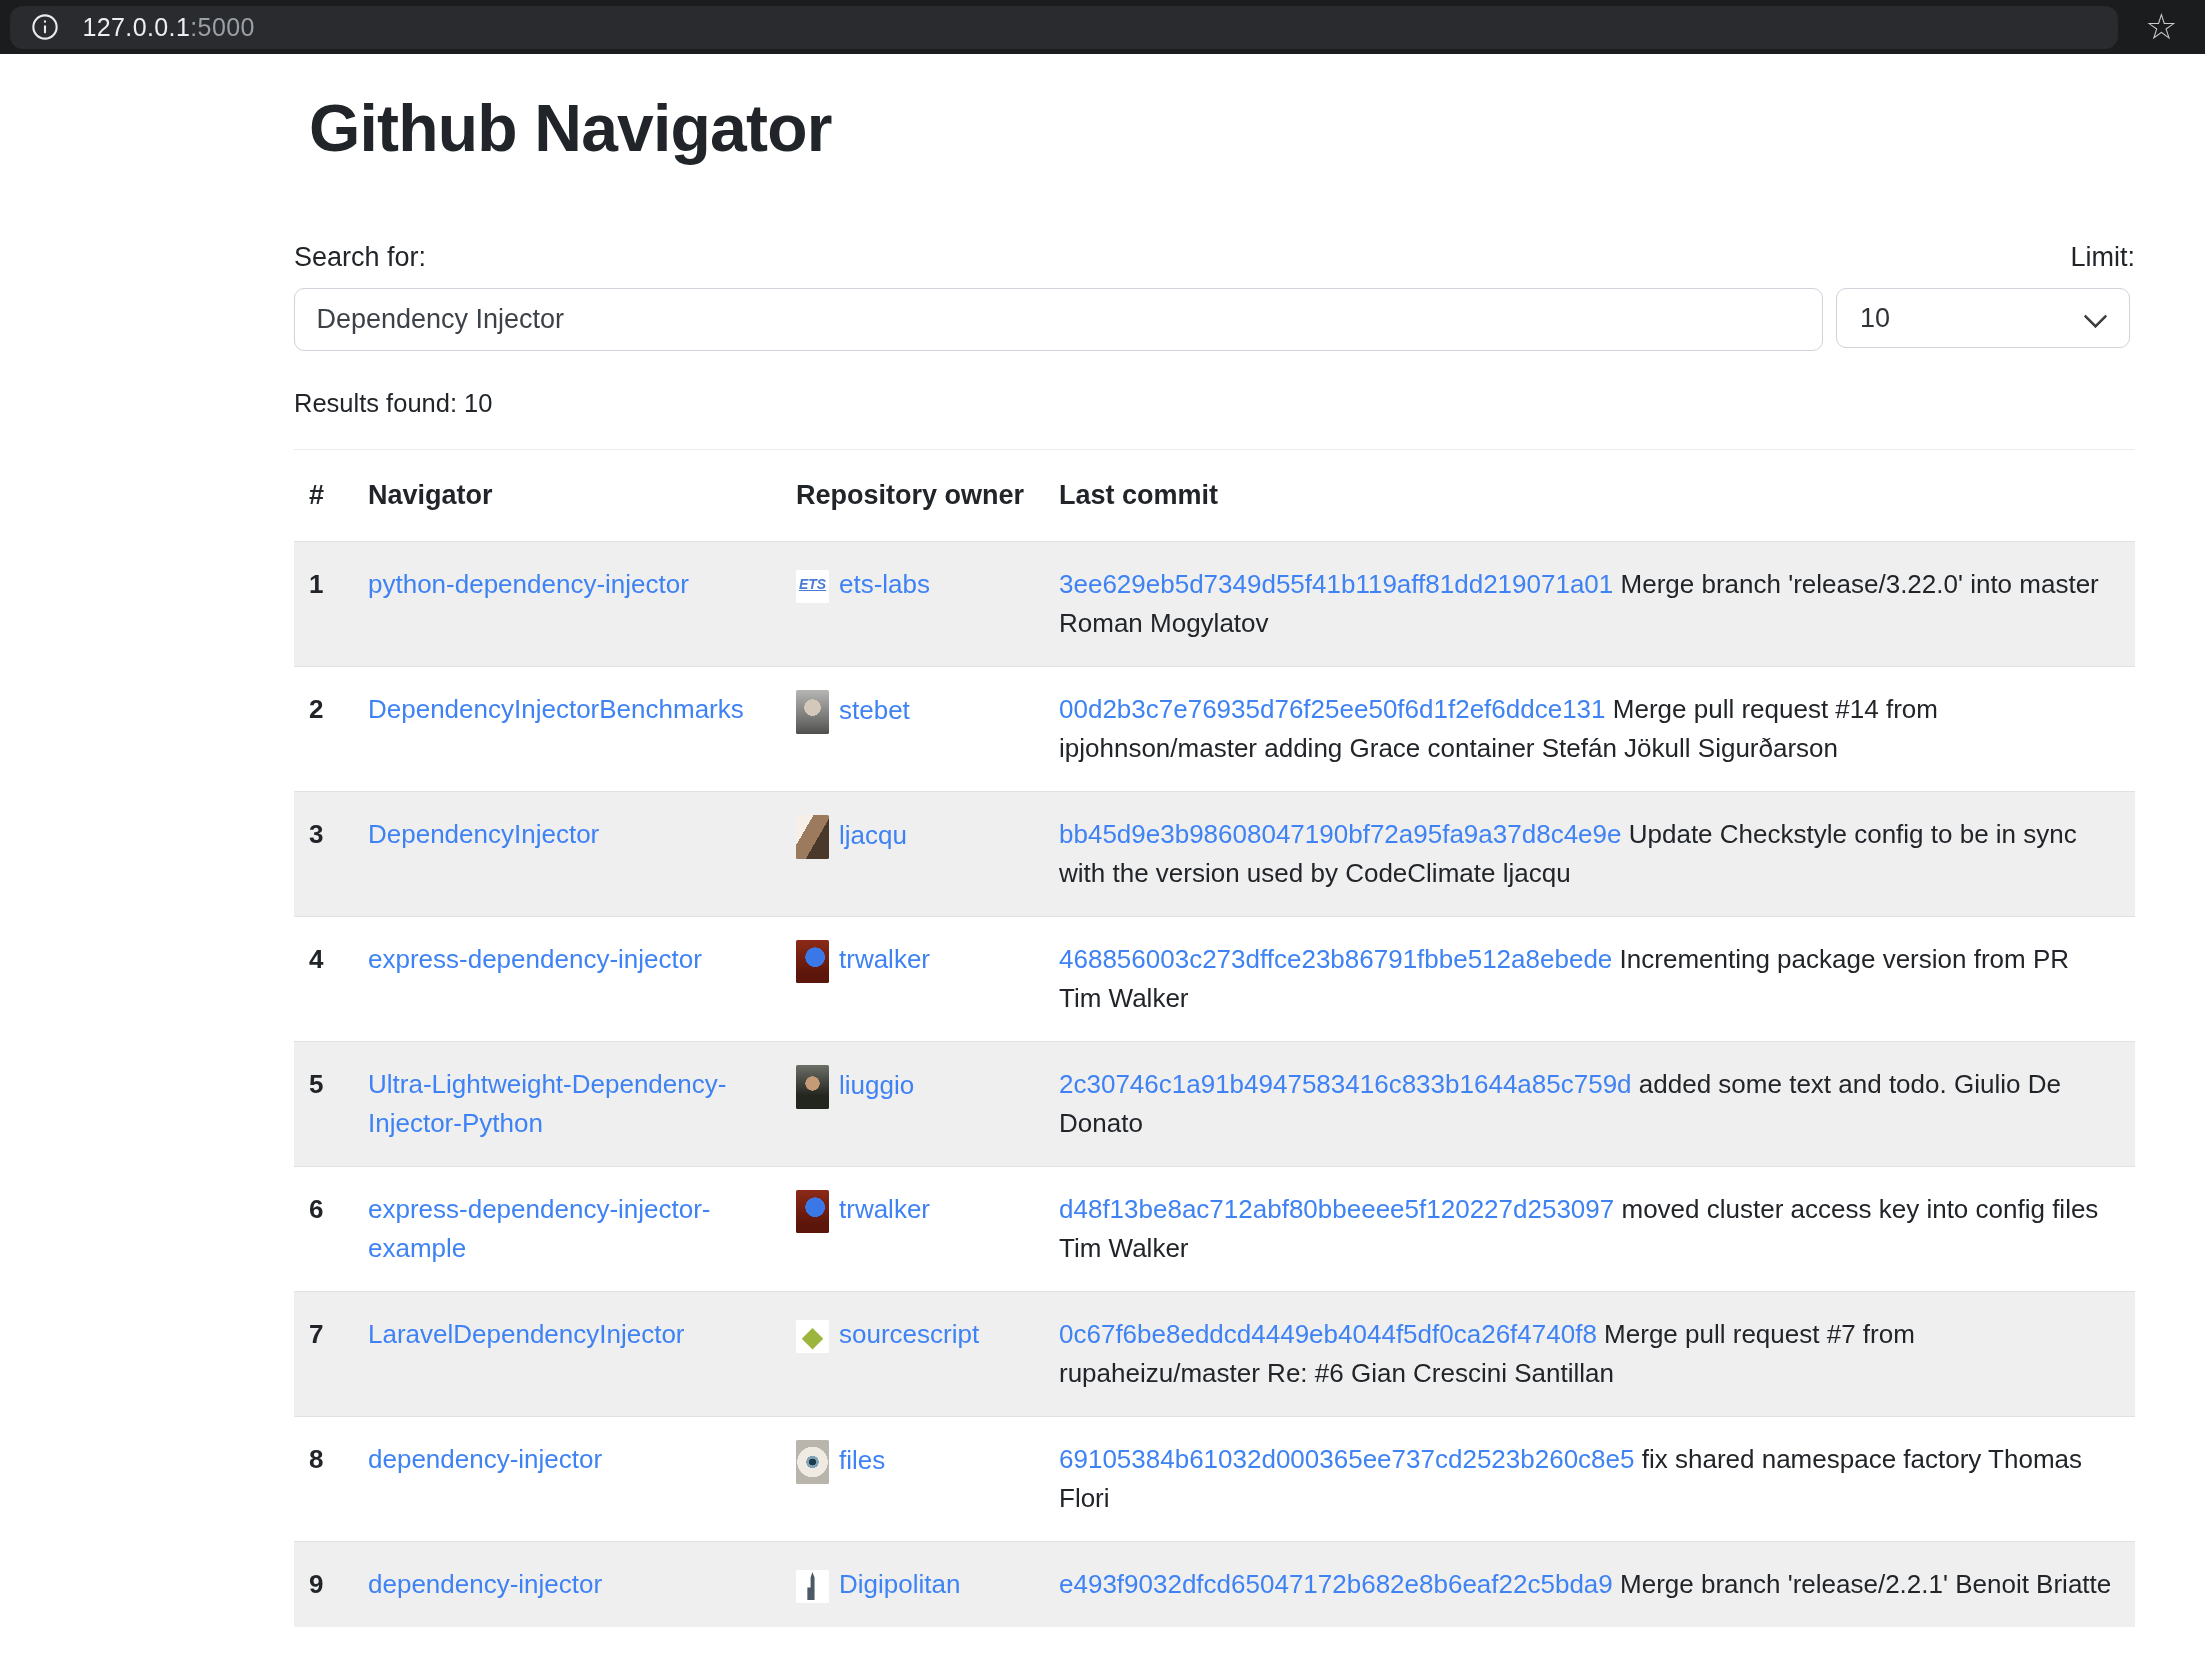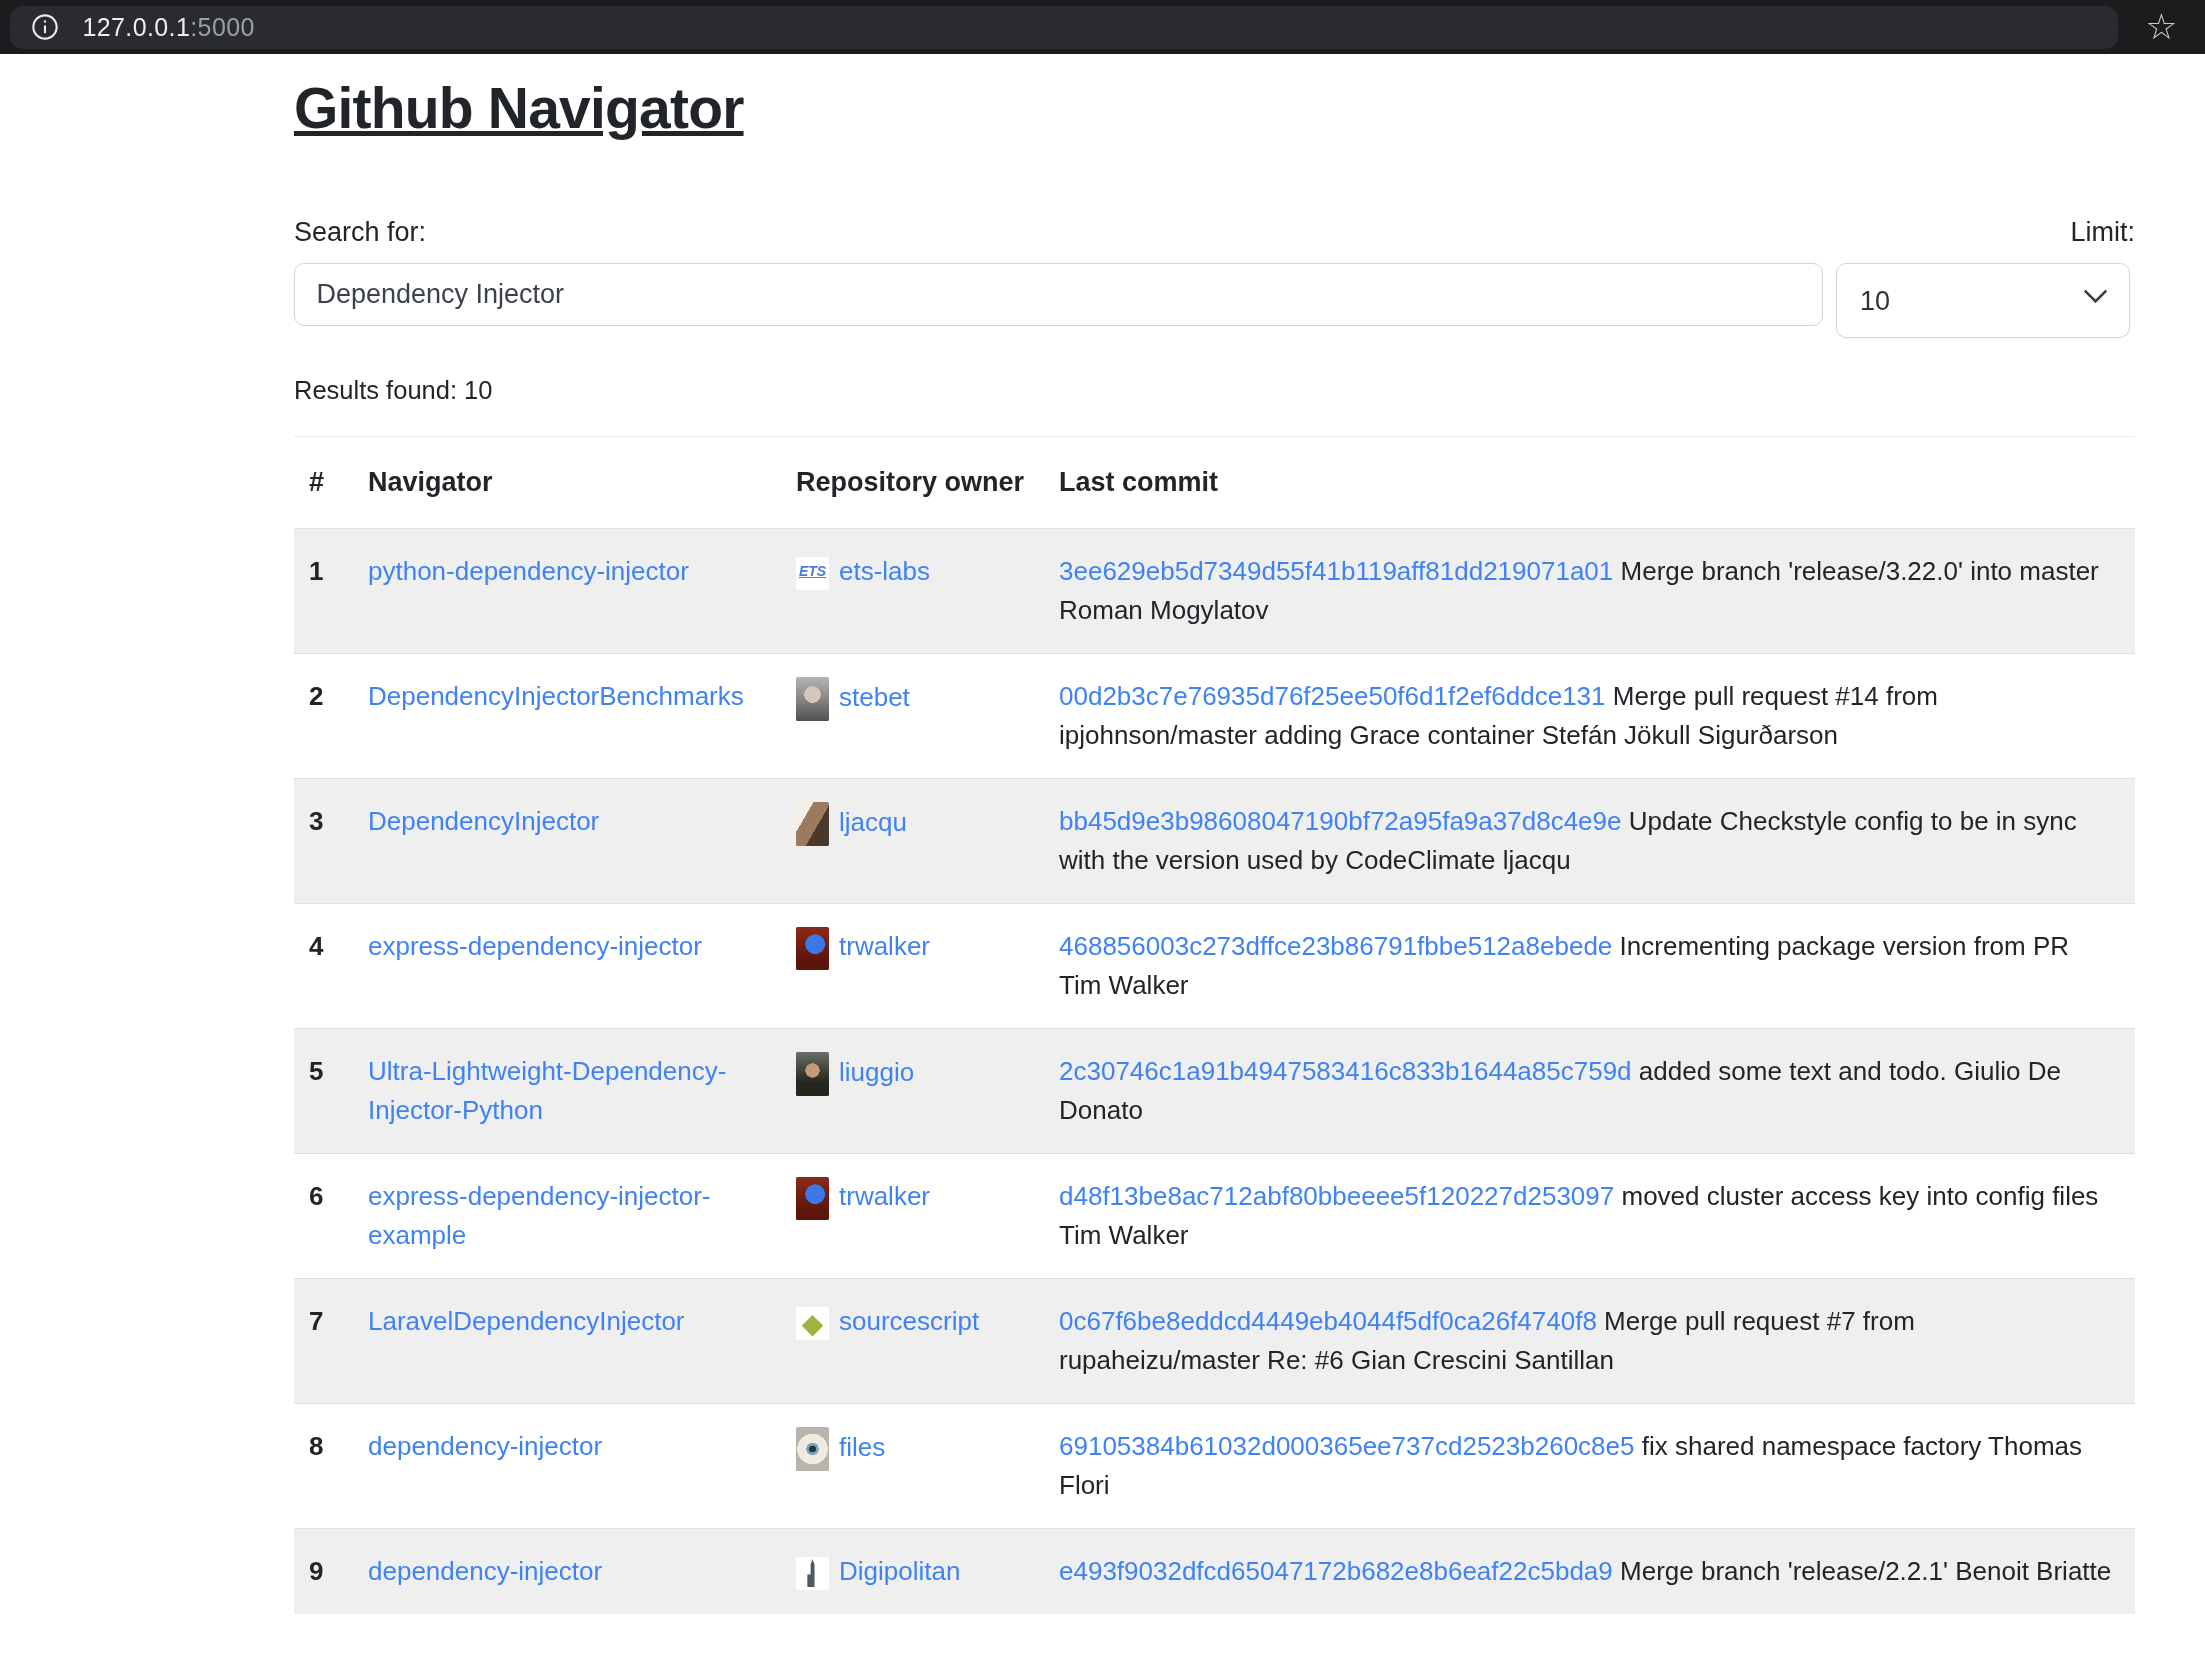--- a/index.html
+++ b/index.html
@@ -27,31 +27,31 @@
   }
   .addr-pill .host{color:#eceef0;font-size:25px;letter-spacing:0.4px;}
   .addr-pill .port{color:#9aa0a6;font-size:25px;letter-spacing:0.4px;}
   .info-svg{width:28px;height:28px;flex:0 0 auto;}
   .star{
     color:#c9ccd1;font-size:36px;line-height:1;
     font-family:"DejaVu Sans",sans-serif;cursor:pointer;background:none;border:none;
   }
   
   .container{margin-left:294px;width:1841px;padding-top:21.4px;}
-  h1{margin:0;font-size:57px;font-weight:700;letter-spacing:-0.8px;text-decoration:underline;}
+  h1{margin:15px;font-size:66px;font-weight:700;letter-spacing:-0.8px;}
   .controls-labels{display:flex;justify-content:space-between;margin-top:76px;}
   .controls-labels label{font-size:27px;text-align:right;}
   .controls{display:flex;gap:13px;margin-top:15px;}
   .search-input{
     width:1529px;height:63px;border:1.6px solid var(--input-border);border-radius:10px;
     font-family:inherit;font-size:27px;color:#3c4248;padding:0 21.4px;outline:none;
   }
   .select-wrap{position:relative;width:294px;}
   .limit-select{
-    -webkit-appearance:none;appearance:none;width:100%;height:75px;
+    -webkit-appearance:none;appearance:none;width:100%;height:60px;
     border:1.6px solid var(--input-border);border-radius:10px;background:#fff;
     font-family:inherit;font-size:27px;color:#2f3337;padding:0 49px 0 23px;outline:none;
   }
   .select-wrap::after{
     content:"";position:absolute;right:26px;top:20px;width:14px;height:14px;
     border-right:3.3px solid #3c4043;border-bottom:3.3px solid #3c4043;
     transform:rotate(45deg);border-radius:1.6px;pointer-events:none;
   }
   .results-count{margin:38px 0 0 0;font-size:25.5px;}
   hr.divider{border:none;border-top:1.6px solid #e9ecef;margin:31px 0 0 0;}

